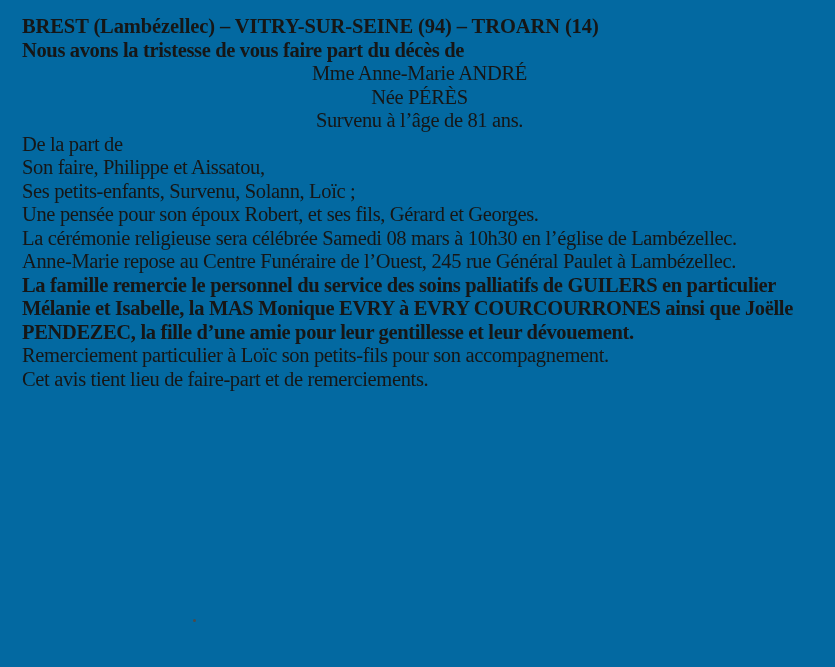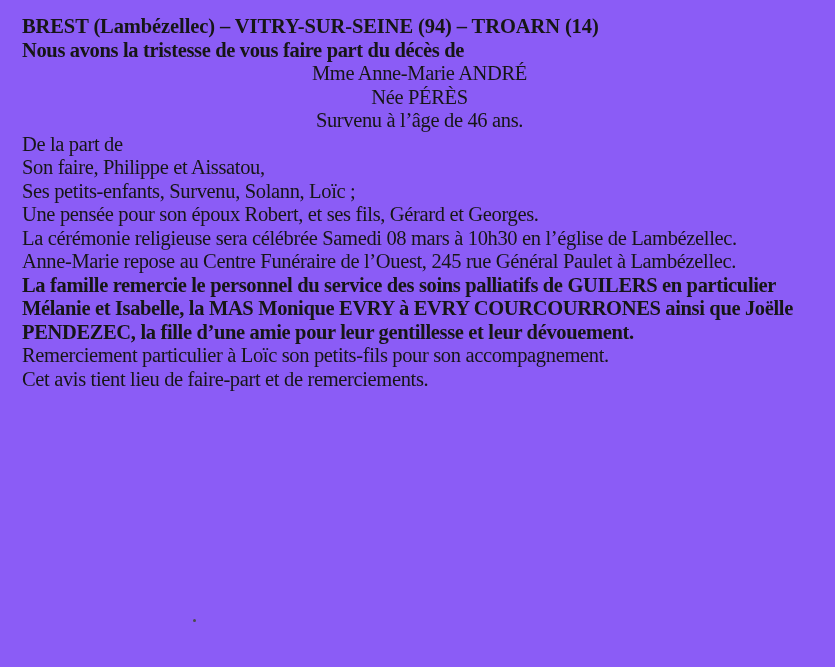--- a/index.html
+++ b/index.html
@@ -5,21 +5,21 @@
   html, body {
     margin: 0;
     padding: 0;
     background: #ffffff;
   }
   .page {
     position: relative;
     width: 835px;
     height: 667px;
     box-sizing: border-box;
-    background: #8b5cf6;
+    background: #0369a1;
     color: #161616;
     font-family: "Liberation Serif", "DejaVu Serif", serif;
     font-size: 20.5px;
     line-height: 23.5px;
     letter-spacing: -0.35px;
     padding: 15px 18px 0 22px;
     overflow: hidden;
   }
   .page p, .page div.block {
     margin: 0;
@@ -56,21 +56,21 @@
 
 <div class="page">
 
   <p class="b-header line">BREST (Lambézellec) – VITRY-SUR-SEINE (94) – TROARN (14)</p>
 
   <p class="b-intro line">Nous avons la tristesse de vous faire part du décès de</p>
 
   <div class="block b-center">
     <div class="line" style="white-space:normal">Mme Anne-Marie ANDRÉ</div>
     <div class="line" style="white-space:normal">Née PÉRÈS</div>
-    <div class="line" style="white-space:normal">Survenu à l’âge de 46 ans.</div>
+    <div class="line" style="white-space:normal">Survenu à l’âge de 81 ans.</div>
   </div>
 
   <div class="block b-family">
     <div class="line">De la part de</div>
     <div class="line">Son faire, Philippe et Aissatou,</div>
     <div class="line">Ses petits-enfants, Survenu, Solann, Loïc ;</div>
   </div>
 
   <p class="b-tribute line">Une pensée pour son époux Robert, et ses fils, Gérard et Georges.</p>
 

